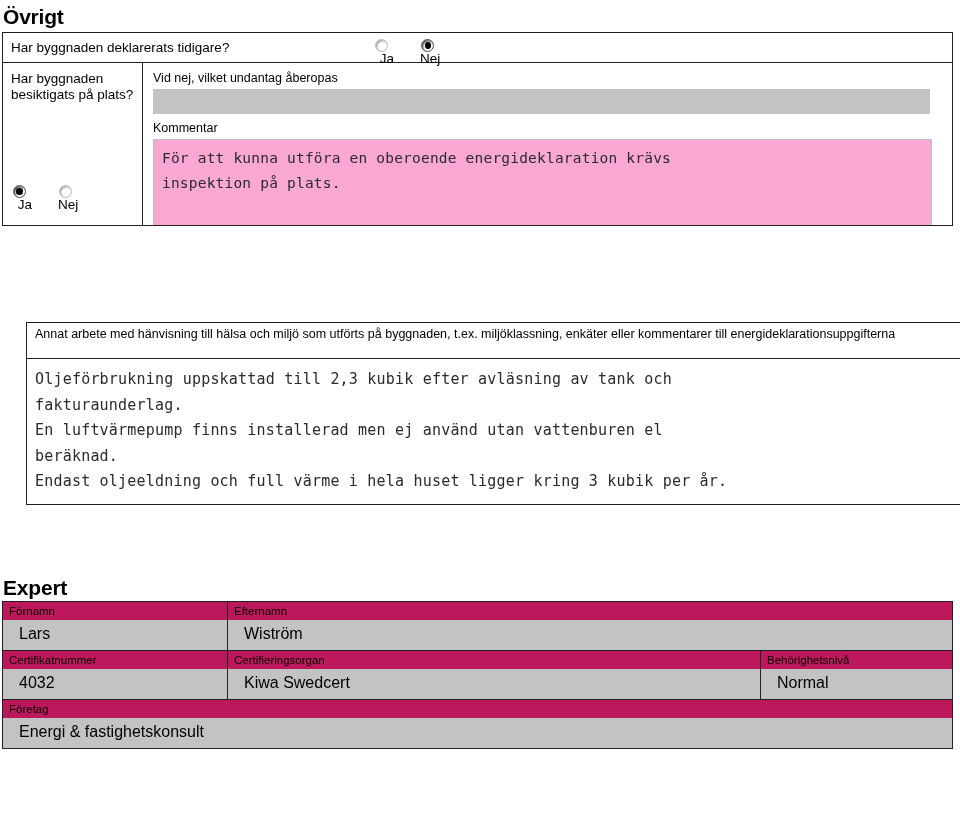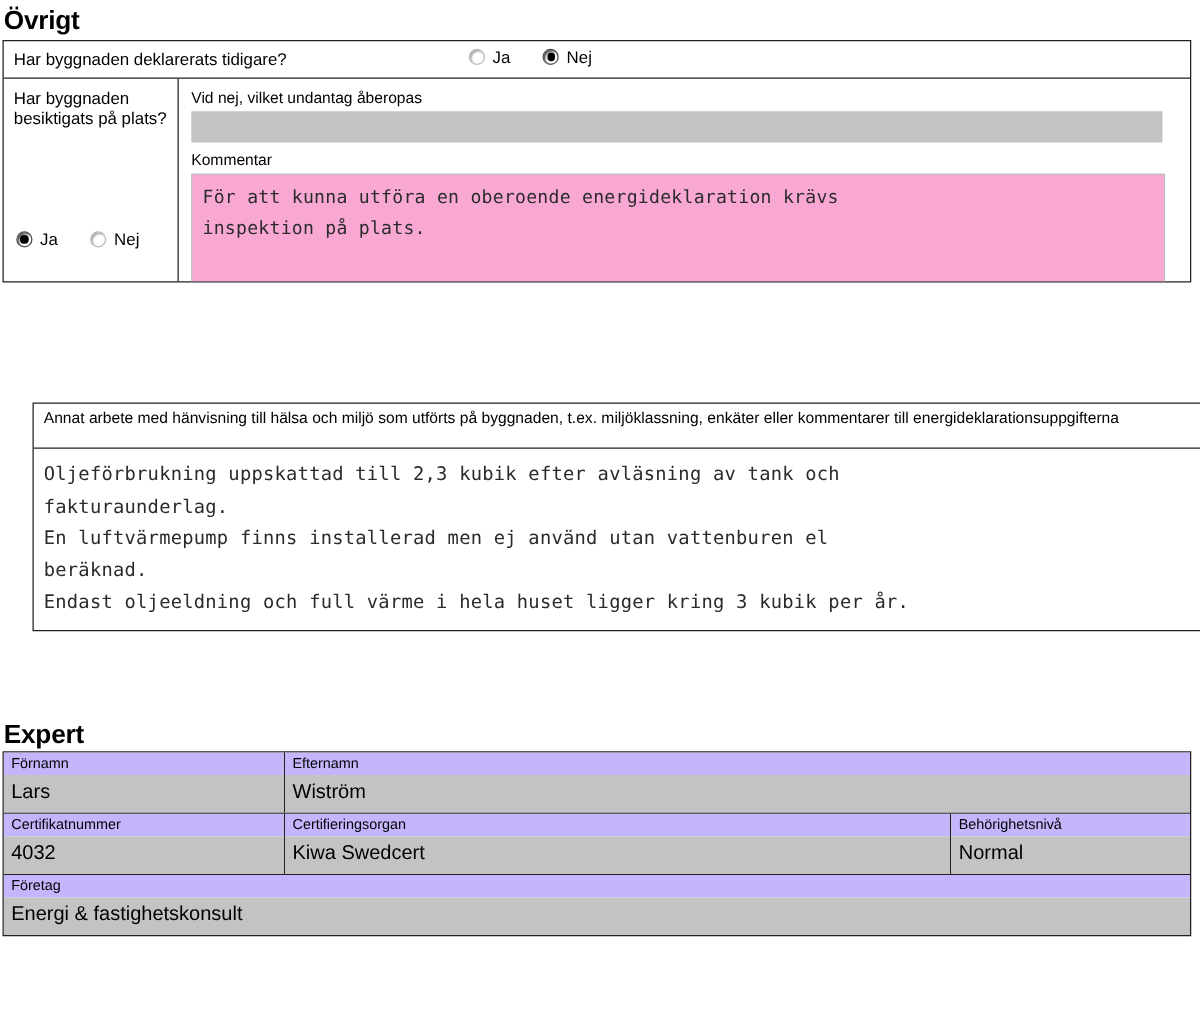--- a/index.html
+++ b/index.html
@@ -70,22 +70,23 @@
   .radio-group {
     position: absolute;
     display: flex;
     align-items: center;
   }
   #radios-declared { left: 372px; top: 6px; }
   #radios-inspected { left: 10px; top: 122px; }
 
   .radio-opt {
     display: flex;
-    align-items: flex-start;
+    align-items: flex-end;
     margin-right: 26px;
+    flex-direction: column;
   }
   .radio-opt:last-child { margin-right: 0; }
 
   .radio-dot {
     width: 13px;
     height: 13px;
     border-radius: 50%;
     box-sizing: border-box;
     margin-right: 6px;
     position: relative;
@@ -260,28 +261,28 @@
     position: relative;
     overflow: hidden;
   }
   .exp-cell:last-child { border-right: none; }
 
   .exp-cell-label {
     font-size: 11.5px;
     line-height: 14px;
     color: #000;
     padding: 2px 0 2px 6px;
-    background: #c4b5fd;
+    background: #be185d;
     white-space: nowrap;
   }
   .exp-cell-value {
     font-size: 16px;
     line-height: 20px;
     color: #000;
-    padding: 4px 0 6px 6px;
+    padding: 4px 0 6px 16px;
     background: #c3c3c3;
     min-height: 20px;
     white-space: nowrap;
   }
 
   .w-225 { width: 225px; }
   .w-533 { width: 533px; }
   .w-flex { flex: 1 1 auto; }
   .w-half-left { width: 225px; }
   .w-half-right { flex: 1 1 auto; }

